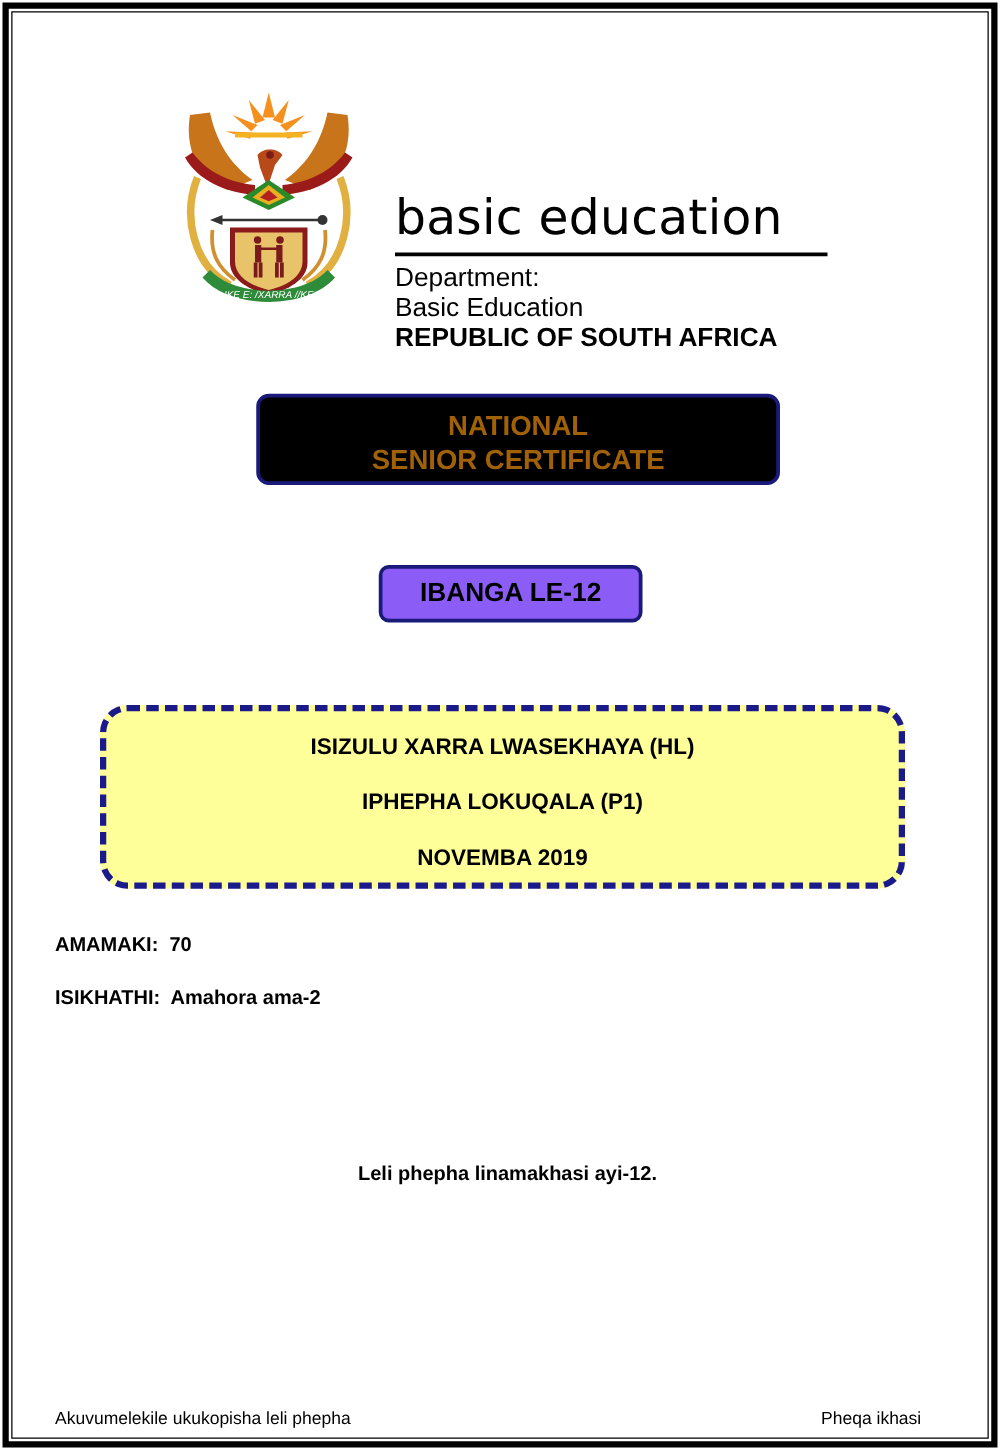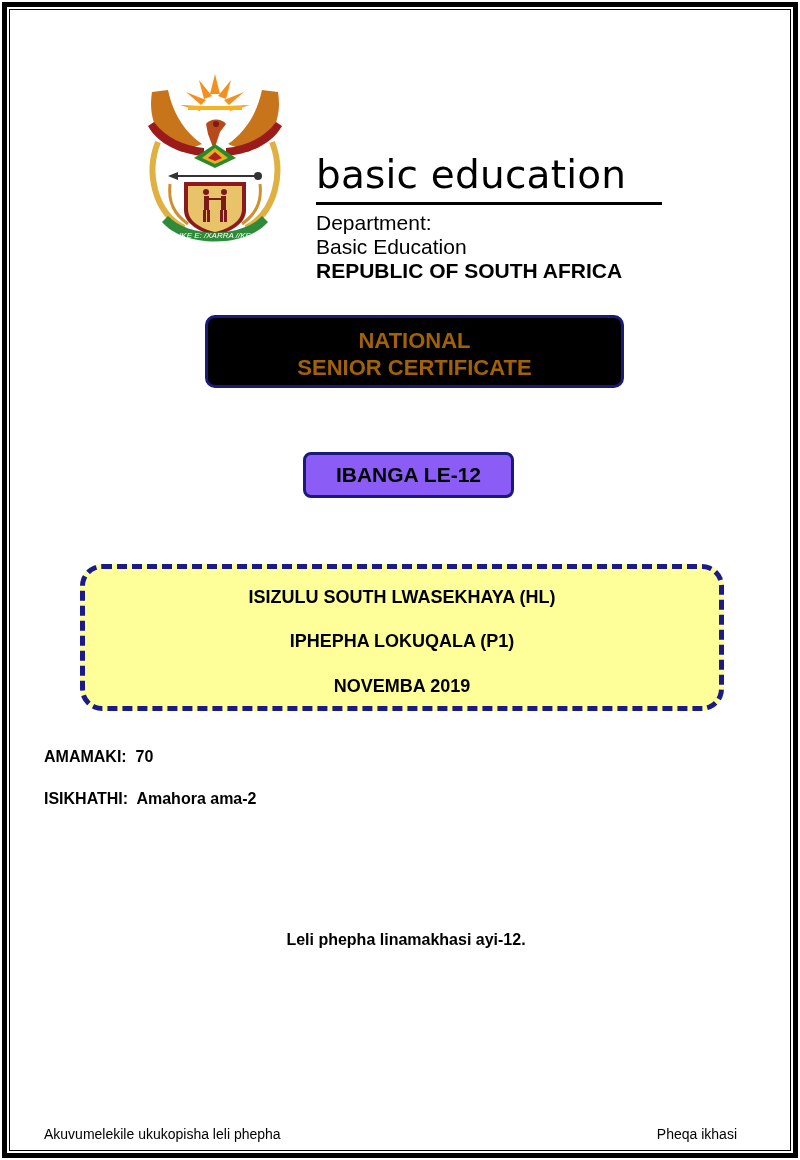--- a/index.html
+++ b/index.html
@@ -110,21 +110,21 @@
 <div class="nsc-box">
   <div>NATIONAL</div>
   <div>SENIOR CERTIFICATE</div>
 </div>
 
 <div class="grade-box">
   <span>IBANGA LE-12</span>
 </div>
 
 <div class="subject-box">
-  <div class="subject-line l1">ISIZULU SOUTH LWASEKHAYA (HL)</div>
+  <div class="subject-line l1">ISIZULU XARRA LWASEKHAYA (HL)</div>
   <div class="subject-line l2">IPHEPHA LOKUQALA (P1)</div>
   <div class="subject-line l3">NOVEMBA 2019</div>
 </div>
 
 <div class="meta marks"><span>AMAMAKI:</span>  <span>70</span></div>
 
 <div class="meta time"><span>ISIKHATHI:</span>  <span>Amahora ama-2</span></div>
 
 <div class="pages-note">Leli phepha linamakhasi ayi-12.</div>
 

